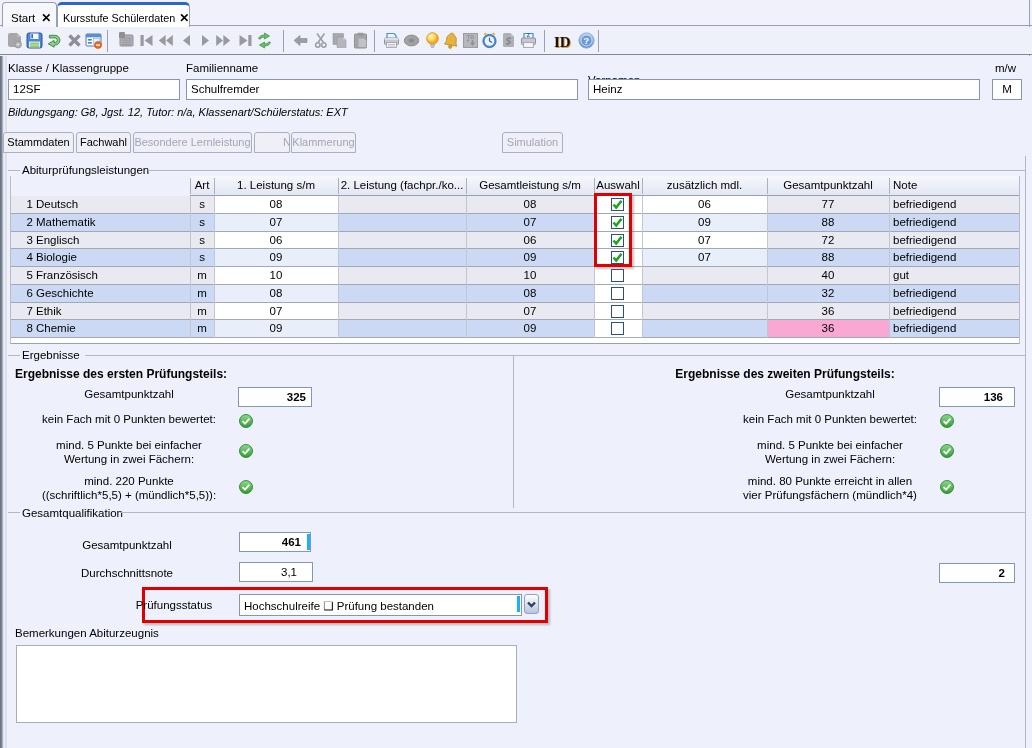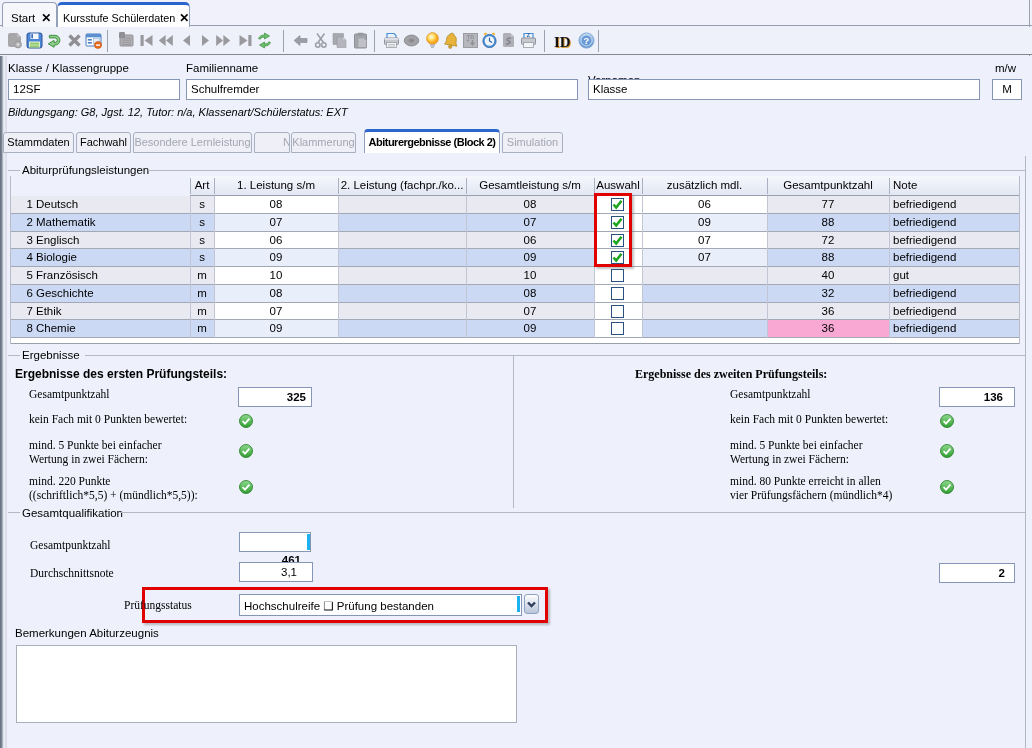--- a/index.html
+++ b/index.html
@@ -34,21 +34,21 @@
 .hcell { position:absolute; top:0; height:20px; background:linear-gradient(#f5f7fc,#e3e7f3); border-bottom:1px solid #98a0b0; font-size:11.5px; padding-top:3px; }
 .hsep { position:absolute; top:2px; width:1px; height:16px; background:#aab2c2; }
 .row { position:absolute; width:1009px; height:17.75px; }
 .cell { position:absolute; top:0; height:17.75px; font-size:11.5px; padding-top:2px; border-bottom:1px solid #a2a8b4; }
 
 .cb { position:absolute; width:13px; height:13px; background:#fff; border:1px solid #2a5080; }
 .redrect { position:absolute; border:3px solid #e10000; box-shadow:2px 2px 2px rgba(120,120,120,.45); }
 
 .ok { position:absolute; width:14px; height:14px; }
 .bold { font-weight:bold; }
-.r { text-align:left;font-family:Liberation Serif, serif; }
+.r { text-align:center; }
 .caret { position:absolute; width:3px; background:#1cb2f1; }
 </style>
 </head>
 <body>
 <div id="tabbar" class="abs"></div>
 <div class="ttab" style="left:2px; width:55px; padding-left:8px;">Start<span class="tx">✕</span></div>
 <div class="ttab active" style="left:57px; width:133px; padding-left:5px; font-size:10.8px;">Kursstufe Schülerdaten<span class="tx" style="margin-left:4px;">✕</span></div>
 <div class="abs" style="left:1029px; top:0; width:1px; height:156px; background:#9aa0ae;"></div>
 <div id="toolbar" class="abs">
 <span class="tbi" style="left:6px"><svg width="17" height="17" viewBox="0 0 17 17">
@@ -205,31 +205,30 @@
 
   <div class="lbl" style="left:8px; top:6px;">Klasse / Klassengruppe</div>
   <div class="lbl" style="left:186px; top:6px;">Familienname</div>
   <div class="lbl" style="left:588px; top:18px;">Vornamen</div>
   <div class="lbl" style="left:995px; top:6px;">m/w</div>
   <div class="inp" style="left:8px; top:23px; width:172px; height:21px;"></div>
   <div class="iv" style="left:13px; top:27px;">12SF</div>
   <div class="inp" style="left:186px; top:23px; width:392px; height:21px;"></div>
   <div class="iv" style="left:191px; top:27px;">Schulfremder</div>
   <div class="inp" style="left:588px; top:23px; width:392px; height:21px;"></div>
-  <div class="iv" style="left:593px; top:27px;">Klasse</div>
+  <div class="iv" style="left:593px; top:27px;">Heinz</div>
   <div class="inp" style="left:992px; top:23px; width:30px; height:21px;"></div>
   <div class="iv" style="left:992px; top:27px; width:30px; text-align:center;">M</div>
   <div class="lbl" style="left:8px; top:50px; font-style:italic; font-size:11px;">Bildungsgang: G8, Jgst. 12, Tutor: n/a, Klassenart/Schülerstatus: EXT</div>
 
   <div class="stab" style="left:3px; top:76px; width:71px;">Stammdaten</div>
   <div class="stab" style="left:76px; top:76px; width:55px;">Fachwahl</div>
   <div class="stab dis" style="left:133px; top:76px; width:119px;">Besondere Lernleistung</div>
   <div class="stab dis" style="left:254px; top:76px; width:36px;padding-left:28px;">Noten</div>
   <div class="stab dis" style="left:291px; top:76px; width:65px;">Klammerung</div>
-  <div class="stab sel" style="left:364px; top:73px; width:136px; height:24px;">Abiturergebnisse (Block 2)</div>
   <div class="stab dis" style="left:502px; top:76px; width:61px;">Simulation</div>
 
   <div class="leg" style="left:22px; top:108px;">Abiturprüfungsleistungen</div>
   <div class="legline" style="left:8px; top:114px; width:12px;"></div>
   <div class="legline" style="left:148px; top:114px; width:877px;"></div>
 
   <div id="grid" class="abs" style="top:120px;height:168px;">
 <div class="hrow" style="position:absolute;left:0;top:0;width:1009px;height:20px;">
 <div class="hcell" style="left:180px;width:24px;text-align:center;">Art</div>
 <div class="hcell" style="left:204px;width:124px;text-align:center;">1. Leistung s/m</div>
@@ -478,21 +477,21 @@
   <div class="lbl r" style="left:29px; top:382px; width:200px; line-height:14px;">mind. 5 Punkte bei einfacher<br>Wertung in zwei Fächern:</div>
   <div class="lbl r" style="left:730px; top:382px; width:200px; line-height:14px;">mind. 5 Punkte bei einfacher<br>Wertung in zwei Fächern:</div>
   <div class="lbl r" style="left:29px; top:418px; width:200px; line-height:14px;">mind. 220 Punkte<br>((schriftlich*5,5) + (mündlich*5,5)):</div>
   <div class="lbl r" style="left:730px; top:418px; width:200px; line-height:14px;">mind. 80 Punkte erreicht in allen<br>vier Prüfungsfächern (mündlich*4)</div>
 
   <div class="leg" style="left:22px; top:451px;">Gesamtqualifikation</div>
   <div class="legline" style="left:8px; top:456px; width:12px;"></div>
   <div class="legline" style="left:120px; top:456px; width:905px;"></div>
   <div class="lbl r" style="left:30px; top:483px; width:194px;">Gesamtpunktzahl</div>
   <div class="inp" style="left:239px; top:476px; width:72px; height:20px;"></div>
-  <div class="iv bold" style="left:239px; top:480px; width:62px; text-align:right;margin-top:18px;">461</div>
+  <div class="iv bold" style="left:239px; top:480px; width:62px; text-align:right;">461</div>
   <div class="caret" style="left:307px; top:478px; height:16px;"></div>
   <div class="lbl r" style="left:30px; top:511px; width:194px;">Durchschnittsnote</div>
   <div class="inp" style="left:239px; top:506px; width:74px; height:20px;"></div>
   <div class="iv" style="left:239px; top:510px; width:58px; text-align:right;">3,1</div>
   <div class="redrect" style="left:142px; top:531px; width:406px; height:36px;"></div>
   <div class="lbl r" style="left:124px; top:543px; width:100px;">Prüfungsstatus</div>
   <div class="inp" style="left:239px; top:538px; width:283px; height:22px;"></div>
   <div class="iv" style="left:244px; top:543px;">Hochschulreife ❑ Prüfung bestanden</div>
   <div class="caret" style="left:517px; top:540px; height:16px; width:3px;"></div>
   <div class="abs" style="left:524px; top:538px; width:15px; height:20px; border:1px solid #8ea4c0; border-radius:3px; background:linear-gradient(#fefefe,#b9c5da);"><svg width="13" height="18" viewBox="0 0 13 18">

